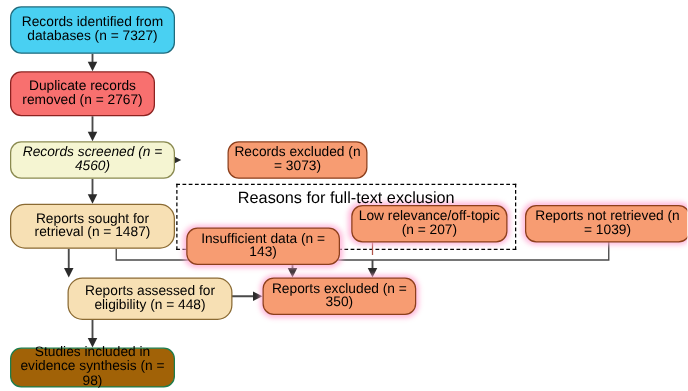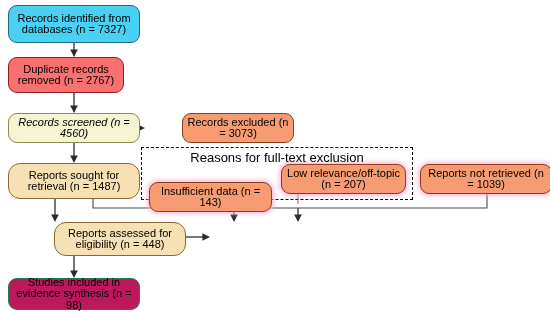--- a/index.html
+++ b/index.html
@@ -29,21 +29,21 @@
     line-height: 11.4px;
     color: #000000;
     padding: 2px 4px;
     z-index: 3;
   }
   .node.blue      { background: #49d0f2; border-color: #1f6b7d; }
   .node.red       { background: #f8706f; border-color: #8c2220; }
   .node.cream     { background: #f5f5d2; border-color: #8a8a50; font-style: italic; }
   .node.wheat     { background: #f7e0b4; border-color: #8a6a33; border-radius: 12px; }
   .node.orange    { background: #f79c72; border-color: #8c3f1c; }
-  .node.green     { background: #be185d; border-color: #1d7d4d; }
+  .node.green     { background: #a16207; border-color: #1d7d4d; }
 
   .glow {
     box-shadow: 0 0 4px 2px rgba(255, 170, 210, 0.80);
   }
   .glowgrad {
     background: linear-gradient(100deg, #d9a86a 0%, #d9a86a 9%, #f79c72 24%, #f79c72 100%);
   }
 
   .dashbox {
     position: absolute;
@@ -122,16 +122,17 @@
   <div class="node wheat" style="left:8px; top:163px; width:132px; height:36px;">Reports sought for retrieval (n = 1487)</div>
 
   <div class="node orange glow glowgrad" style="left:149px; top:164px; width:123px; height:30px;margin-top:18px;">Insufficient data (n = 143)</div>
 
   <div class="node orange glow glowgrad" style="left:281px; top:164px; width:125px; height:30px;">Low relevance/off-topic (n = 207)</div>
 
   <div class="node orange glow" style="left:420px; top:164px; width:132px; height:30px;">Reports not retrieved (n = 1039)</div>
 
   <div class="node wheat" style="left:8px; top:222px; width:132px; height:34px;margin-left:46px;">Reports assessed for eligibility (n = 448)</div>
 
+  <div class="node orange glow glowgrad" style="left:210px; top:222px; width:123px; height:30px;">Reports excluded (n = 350)</div>
 
   <div class="node green" style="left:8px; top:278px; width:132px; height:32px;">Studies included in evidence synthesis (n = 98)</div>
 
 </div>
 
 </body></html>

